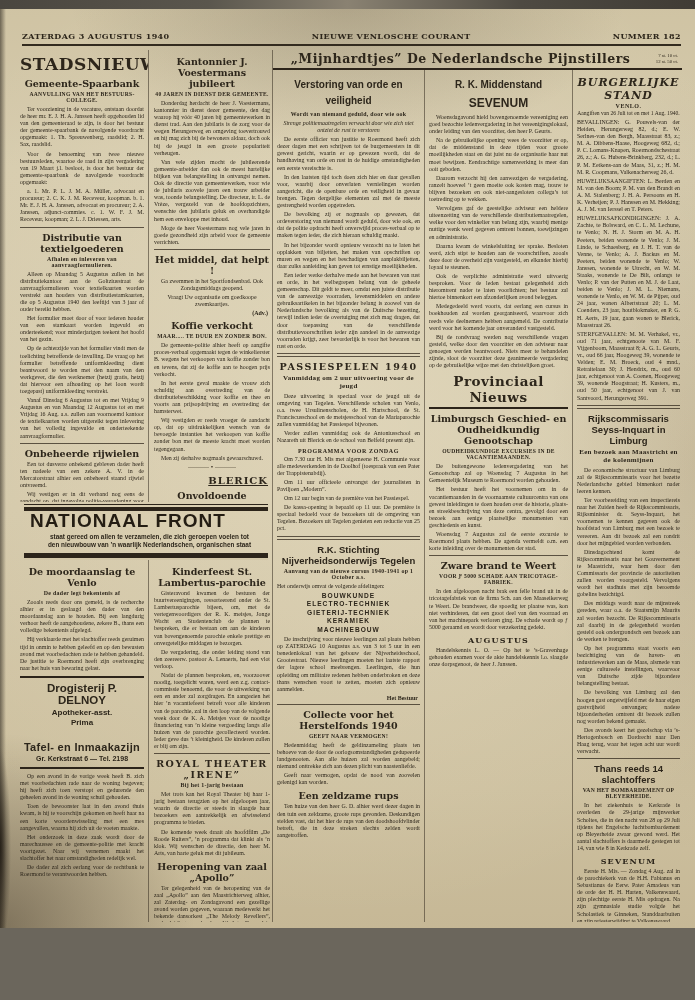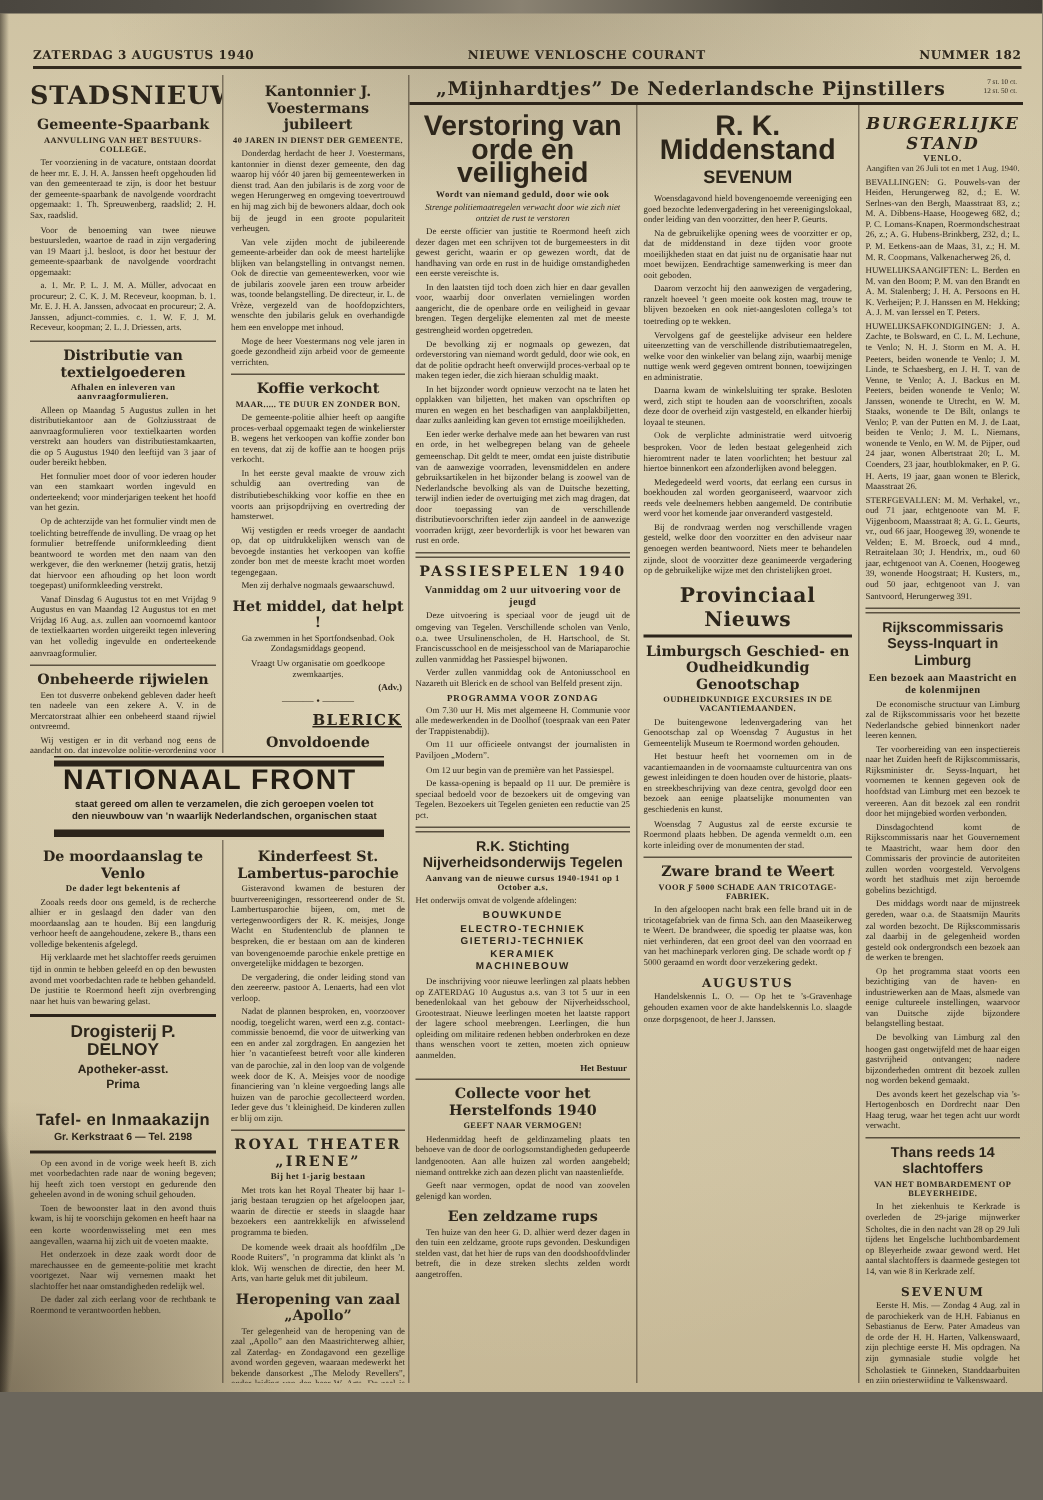--- a/index.html
+++ b/index.html
@@ -33,29 +33,29 @@
   
   p{font-size:5.9px;line-height:7.1px;margin:0 0 2px 0;text-align:justify;text-indent:7px;}
   p.noindent{text-indent:0;}
   p.centered{text-align:center;text-indent:0;}
   .sig{font-size:6px;font-weight:bold;text-align:right;margin:1px 2px 2px 0;}
   .kicker{font-size:5.9px;font-weight:bold;text-align:center;letter-spacing:0.3px;margin:1px 0 3px;text-transform:none;}
   .kicker.caps{text-transform:uppercase;font-size:5.6px;}
   h1.section{font-family:"DejaVu Serif", serif;font-size:17px;font-weight:bold;text-align:center;margin:2px 0 3px;letter-spacing:0.5px;}
   h2{font-family:"DejaVu Serif", serif;font-size:9.5px;font-weight:bold;text-align:center;margin:4px 0 2px;line-height:11px;}
   h2.sans{font-family:"Liberation Sans", sans-serif;}
-  h2.big-sans{font-family:"Liberation Sans", sans-serif;font-size:19px;line-height:15.5px;margin:5px 0 3px;}
+  h2.big-sans{font-family:"Liberation Sans", sans-serif;font-size:10px;line-height:15.5px;margin:5px 0 3px;}
   h2.spread{letter-spacing:1.5px;}
   h3.place{font-family:"DejaVu Serif", serif;font-size:10px;font-weight:bold;text-align:right;margin:5px 2px 3px 0;letter-spacing:1px;text-decoration:underline;}
   h3.place-c{font-family:"DejaVu Serif", serif;font-size:8px;font-weight:bold;text-align:center;margin:4px 0 2px;letter-spacing:1.2px;}
   .rule{border-top:1px solid rgba(50,40,28,0.75);margin:3px 0;}
   .rule2{border-top:1px solid rgba(50,40,28,0.75);border-bottom:1px solid rgba(50,40,28,0.75);height:2px;margin:3px 0;}
   .dash-sep{text-align:center;font-size:7px;line-height:6px;margin:2px 0;color:#33291c;}
   
-  .nf{border-top:4px double #2c241a;border-bottom:5px solid #2c241a;box-shadow:0 2px 0 #d3c7a8,0 3px 0 #2c241a inset;padding:2px 4px 4px;margin:2px 16px;}
+  .nf{border-top:4px double #2c241a;border-bottom:5px solid #2c241a;box-shadow:0 2px 0 #d3c7a8,0 3px 0 #2c241a inset;padding:2px 4px 4px;margin:2px 4px;}
   .nf-title{font-family:"Liberation Sans", sans-serif;font-weight:bold;font-size:19px;letter-spacing:1px;text-align:left;margin:0 0 1px 2px;color:#241d13;}
   .nf-slogan{font-family:"Liberation Sans", sans-serif;font-weight:bold;font-size:6.4px;line-height:8px;text-align:center;margin:0;}
   
   .mh{border-bottom:2px solid #2c241a;padding:1px 4px 2px;display:flex;align-items:center;}
   .mh-title{flex:1;text-align:center;font-family:"DejaVu Serif", serif;font-weight:bold;font-size:12.5px;letter-spacing:0.5px;}
   .mh-prices{font-size:4.8px;line-height:5.5px;text-align:right;width:34px;}
   
   .bs-title{font-family:"DejaVu Serif", serif;font-style:italic;font-weight:bold;font-size:11px;text-align:center;letter-spacing:1px;margin:4px 0 1px;}
   .bs-sub{font-size:6px;font-weight:bold;text-align:center;margin:0 0 1px;letter-spacing:0.5px;}
   .bs-date{font-size:5.6px;text-align:center;margin:0 0 3px;}
@@ -118,32 +118,32 @@
         <div class="c2">
           <div>
             <h2>Kantonnier J. Voestermans jubileert</h2>
             <div class="kicker caps">40 JAREN IN DIENST DER GEMEENTE.</div>
             <p>Donderdag herdacht de heer J. Voestermans, kantonnier in dienst dezer gemeente, den dag waarop hij vóór 40 jaren bij gemeentewerken in dienst trad. Aan den jubilaris is de zorg voor de wegen Herungerweg en omgeving toevertrouwd en hij mag zich bij de bewoners aldaar, doch ook bij de jeugd in een groote populariteit verheugen.</p>
             <p>Van vele zijden mocht de jubileerende gemeente-arbeider dan ook de meest hartelijke blijken van belangstelling in ontvangst nemen. Ook de directie van gemeentewerken, voor wie de jubilaris zoovele jaren een trouw arbeider was, toonde belangstelling. De directeur, ir. L. de Vrèze, vergezeld van de hoofdopzichters, wenschte den jubilaris geluk en overhandigde hem een enveloppe met inhoud.</p>
             <p>Moge de heer Voestermans nog vele jaren in goede gezondheid zijn arbeid voor de gemeente verrichten.</p>
           </div>
           <div class="rule"></div>
           <div>
+            <h2>Het middel, dat helpt !</h2>
+            <p class="centered">Ga zwemmen in het Sportfondsenbad. Ook Zondagsmiddags geopend.</p>
+            <p class="centered">Vraagt Uw organisatie om goedkoope zwemkaartjes.</p>
+            <div class="sig">(Adv.)</div>
+          </div>
+          <div>
             <h2>Koffie verkocht</h2>
             <div class="kicker caps">MAAR..... TE DUUR EN ZONDER BON.</div>
             <p>De gemeente-politie alhier heeft op aangifte proces-verbaal opgemaakt tegen de winkelierster B. wegens het verkoopen van koffie zonder bon en tevens, dat zij de koffie aan te hoogen prijs verkocht.</p>
             <p>In het eerste geval maakte de vrouw zich schuldig aan overtreding van de distributiebeschikking voor koffie en thee en voorts aan prijsopdrijving en overtreding der hamsterwet.</p>
             <p>Wij vestigden er reeds vroeger de aandacht op, dat op uitdrukkelijken wensch van de bevoegde instanties het verkoopen van koffie zonder bon met de meeste kracht moet worden tegengegaan.</p>
             <p>Men zij derhalve nogmaals gewaarschuwd.</p>
-          </div>
-          <div>
-            <h2>Het middel, dat helpt !</h2>
-            <p class="centered">Ga zwemmen in het Sportfondsenbad. Ook Zondagsmiddags geopend.</p>
-            <p class="centered">Vraagt Uw organisatie om goedkoope zwemkaartjes.</p>
-            <div class="sig">(Adv.)</div>
           </div>
           <div class="dash-sep">——— • ———</div>
           <h3 class="place">BLERICK</h3>
           <div>
             <h2>Onvoldoende verduisterd</h2>
 
           </div>
         </div>
       </div>
 

